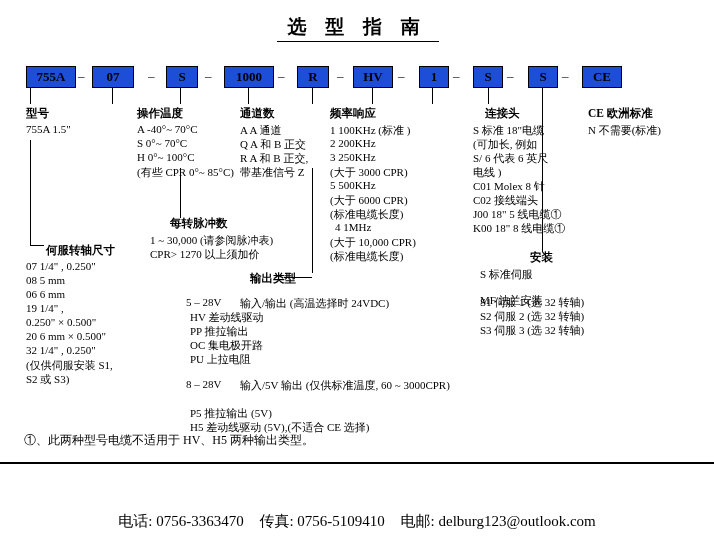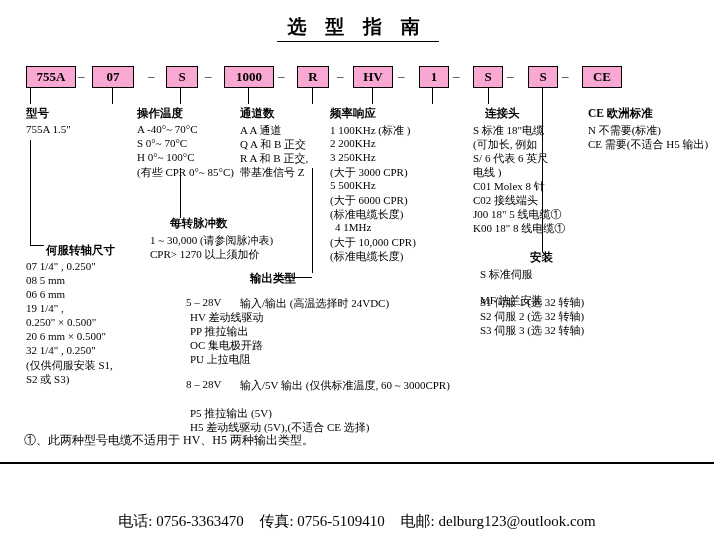--- a/index.html
+++ b/index.html
@@ -44,21 +44,21 @@
 
   
   .codes {
     position: absolute;
     left: 26px;
     top: 66px;
     height: 22px;
   }
   .code-box {
     position: absolute;
-    background: #f9a8d4;
+    background: #1d4ed8;
     border: 1px solid #000;
     height: 20px;
     line-height: 20px;
     text-align: center;
     font-size: 13px;
     font-weight: bold;
     font-family: "Liberation Serif", "DejaVu Serif", serif;
   }
   .dash {
     position: absolute;
@@ -241,21 +241,20 @@
   <div class="vline" style="left:542px; top:104px; height:148px;"></div>
   <div class="hdr" style="left:530px; top:250px;">安装</div>
   <div class="txt" style="left:480px; top:267px;">S    标准伺服</div>
   <div class="txt" style="left:480px; top:281px;margin-top:12px;">MF   法兰安装</div>
   <div class="txt" style="left:480px; top:295px;">S1   伺服 1 (选 32 转轴)</div>
   <div class="txt" style="left:480px; top:309px;">S2   伺服 2 (选 32 转轴)</div>
   <div class="txt" style="left:480px; top:323px;">S3   伺服 3 (选 32 转轴)</div>
 
   <div class="hdr" style="left:588px; top:106px;">CE 欧洲标准</div>
   <div class="txt" style="left:588px; top:123px;">N   不需要(标准)</div>
-  <div class="txt" style="left:588px; top:137px;">CE  需要(不适合 H5 输出)</div>
 
   <div class="note" style="left:24px; top:432px;">①、此两种型号电缆不适用于 HV、H5 两种输出类型。</div>
 
   <div class="footer-rule"></div>
   <div class="contact">
     <span>电话: 0756-3363470</span>
     <span>传真: 0756-5109410</span>
     <span>电邮: delburg123@outlook.com</span>
   </div>
 

